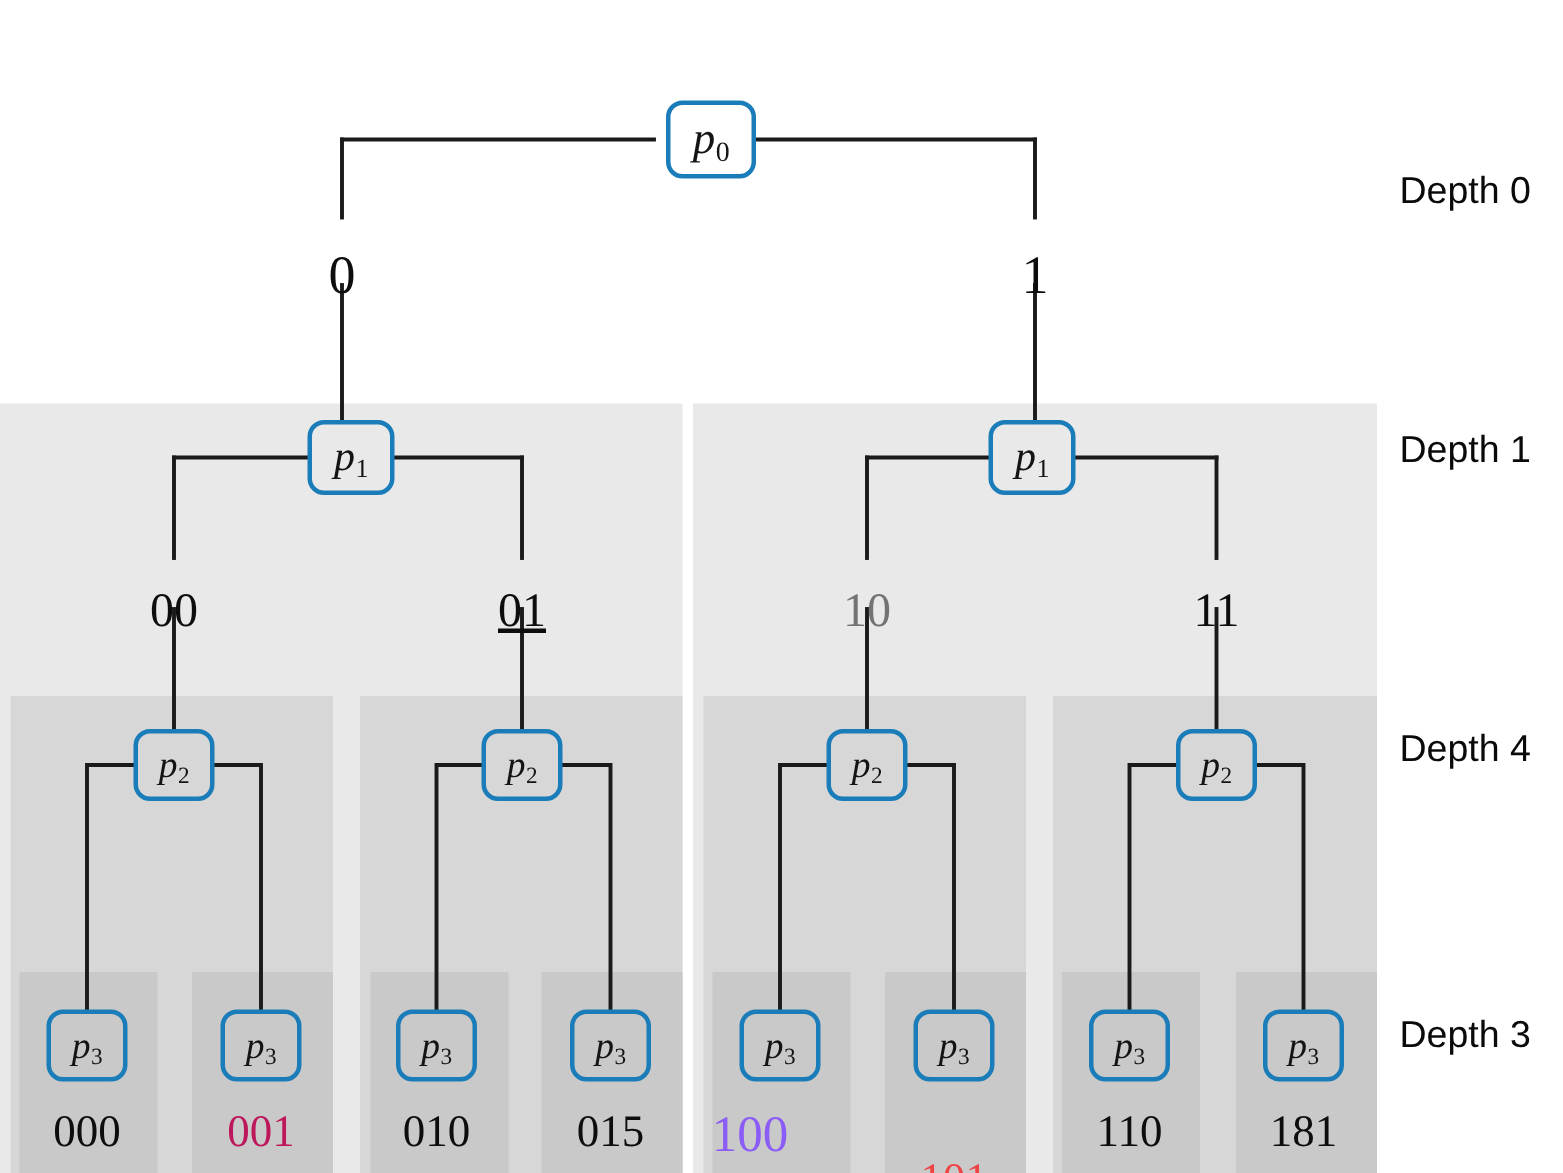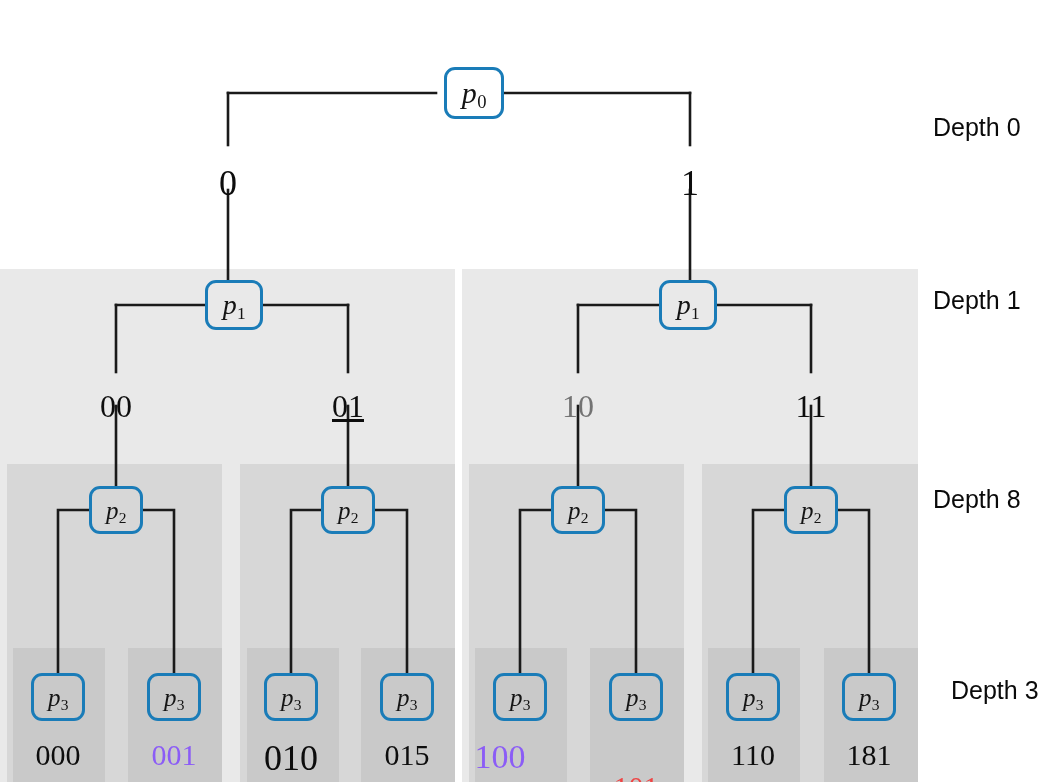--- a/index.html
+++ b/index.html
@@ -196,29 +196,29 @@
       <div class="bitlabel" style="font-size: 36px; left: 168px; top: 165px; width: 120px; color: rgb(13, 13, 13);">0</div>
       <div class="bitlabel" style="font-size: 36px; left: 630px; top: 165px; width: 120px; color: rgb(13, 13, 13);">1</div>
       <div class="bitlabel" style="font-size: 32px; left: 56px; top: 390px; width: 120px; color: rgb(13, 13, 13);">00</div>
       <div class="bitlabel" style="font-size: 32px; left: 288px; top: 390px; width: 120px; color: rgb(13, 13, 13); text-decoration: underline;">01</div>
       <div class="bitlabel" style="font-size: 32px; left: 518px; top: 390px; width: 120px; color: #737373;">10</div>
       <div class="bitlabel" style="font-size: 32px; left: 751px; top: 390px; width: 120px; color: rgb(13, 13, 13);">11</div>
     </div>
 
   <div id="leafcodes-layer">
       <div class="leafcode" style="font-size: 30px; left: -2px; top: 740px; width: 120px; color: rgb(13, 13, 13);">000</div>
-      <div class="leafcode" style="font-size: 30px; left: 114px; top: 740px; width: 120px; color: #8b5cf6;">001</div>
-      <div class="leafcode" style="font-size: 36px; left: 231px; top: 740px; width: 120px; color: rgb(13, 13, 13);">010</div>
+      <div class="leafcode" style="font-size: 30px; left: 114px; top: 740px; width: 120px; color: #be185d;">001</div>
+      <div class="leafcode" style="font-size: 30px; left: 231px; top: 740px; width: 120px; color: rgb(13, 13, 13);">010</div>
       <div class="leafcode" style="font-size: 30px; left: 347px; top: 740px; width: 120px; color: rgb(13, 13, 13);">015</div>
       <div class="leafcode" style="font-size: 34px; left: 440px; top: 740px; width: 120px; color: #8b5cf6;">100</div>
       <div class="leafcode" style="font-size: 30px; left: 576px; top: 772px; width: 120px; color: #ef4444;">101</div>
       <div class="leafcode" style="font-size: 30px; left: 693px; top: 740px; width: 120px; color: rgb(13, 13, 13);">110</div>
       <div class="leafcode" style="font-size: 30px; left: 809px; top: 740px; width: 120px; color: rgb(13, 13, 13);">181</div>
     </div>
 
   <div id="depth-layer">
       <div class="depthlabel" style="left: 933px; top: 83px; margin-top: 32px;">Depth 0</div>
       <div class="depthlabel" style="left: 933px; top: 288px;">Depth 1</div>
-      <div class="depthlabel" style="left: 933px; top: 487px;">Depth 8</div>
-      <div class="depthlabel" style="left: 933px; top: 678px; margin-left: 18px;">Depth 3</div>
+      <div class="depthlabel" style="left: 933px; top: 487px;">Depth 4</div>
+      <div class="depthlabel" style="left: 933px; top: 678px;">Depth 3</div>
     </div>
 
 </div>
 
 </body></html>

